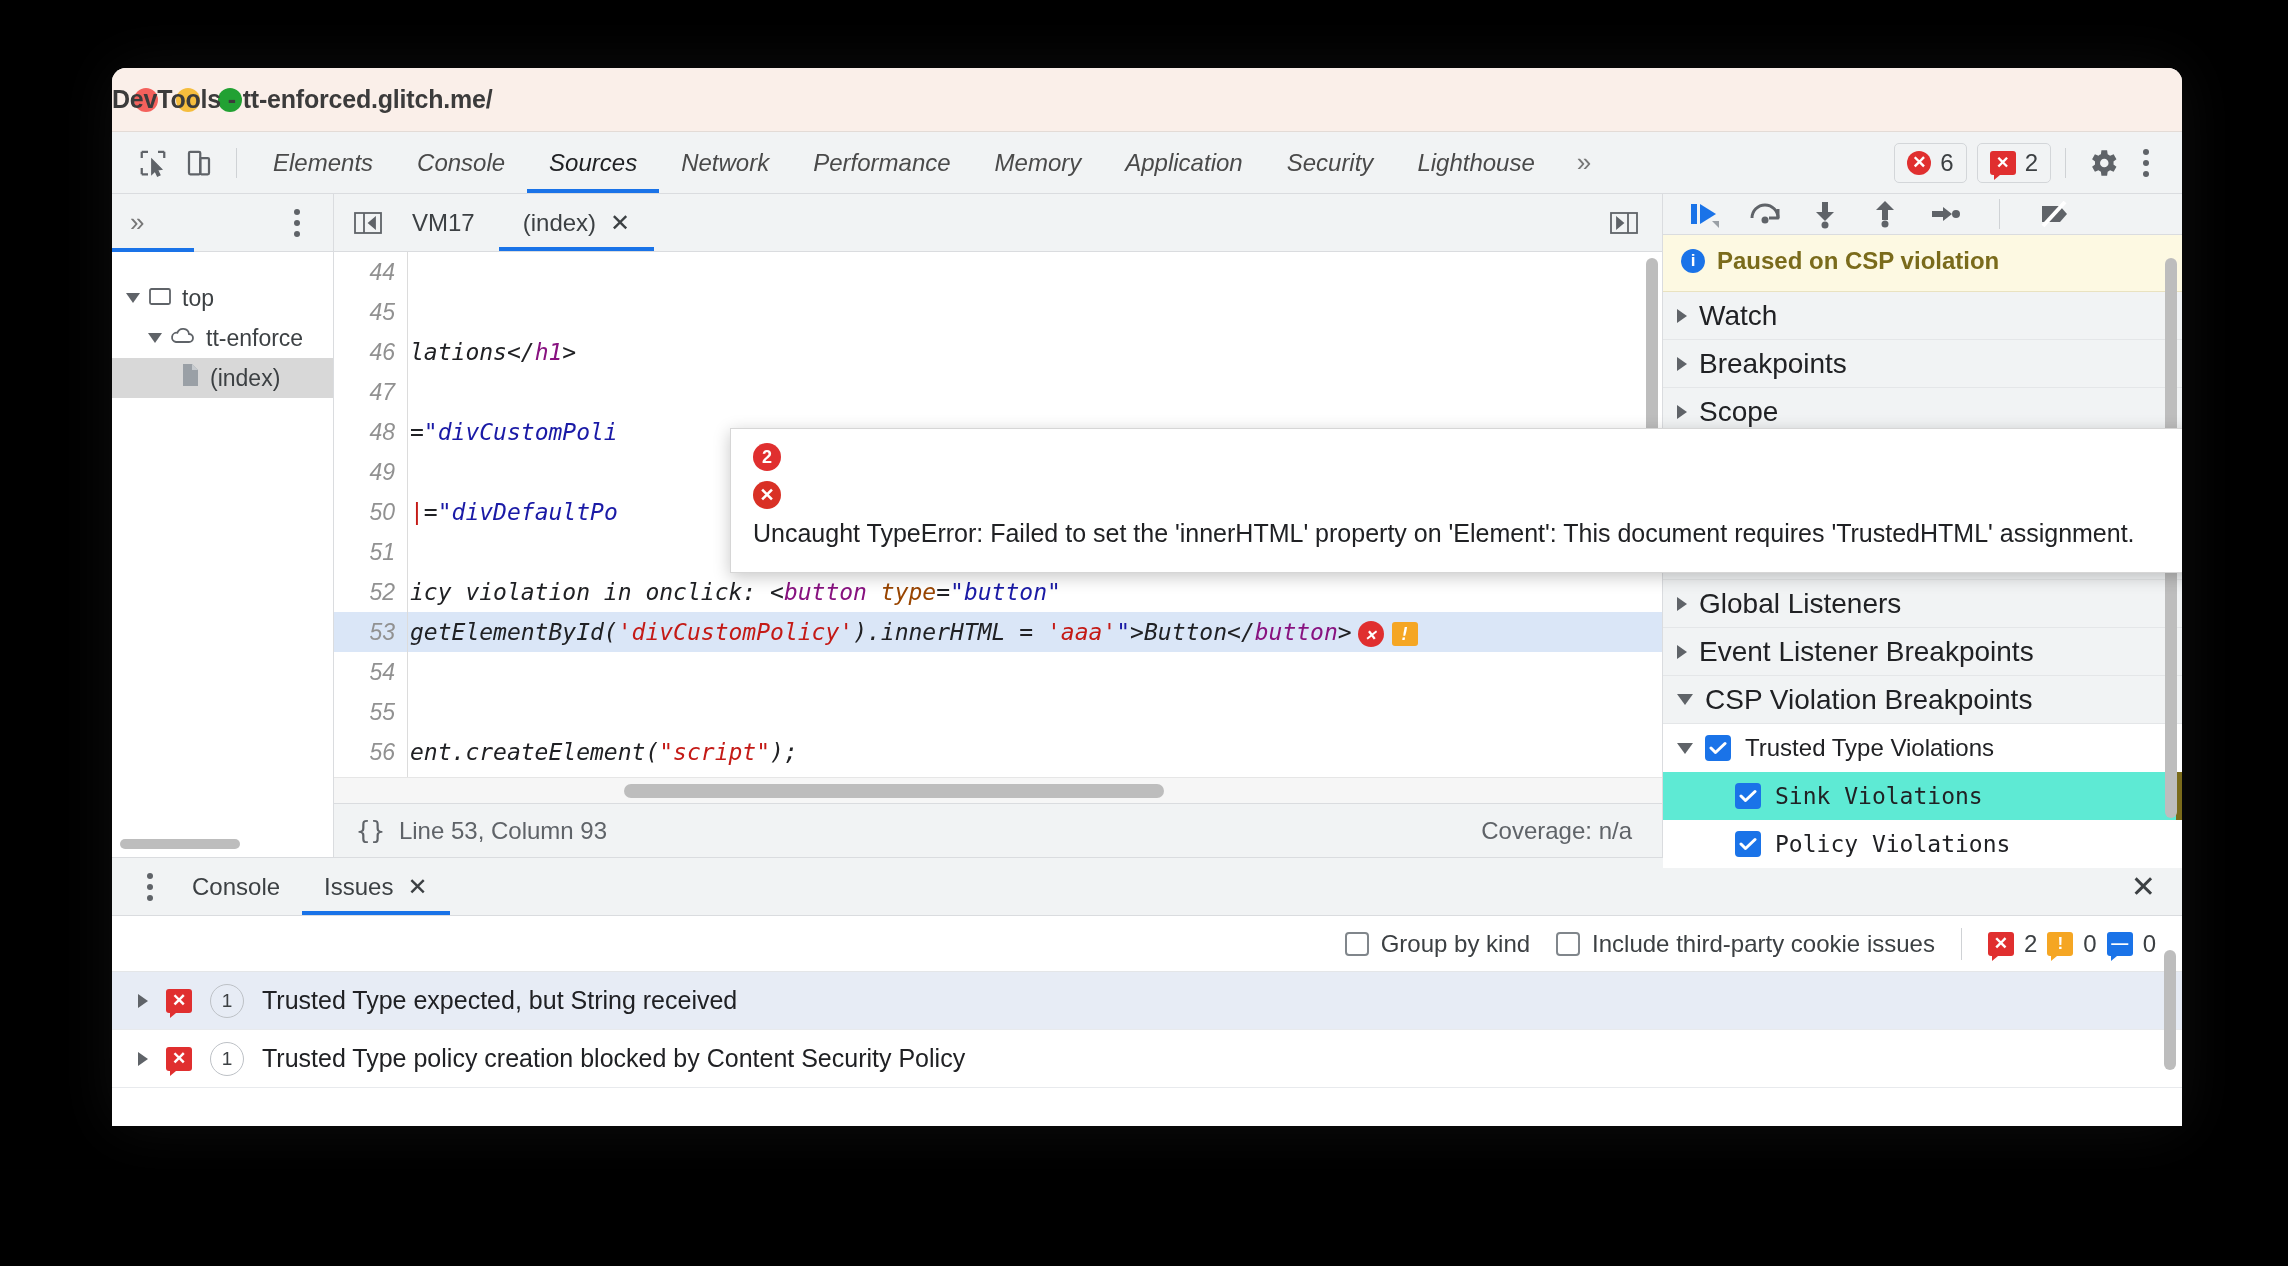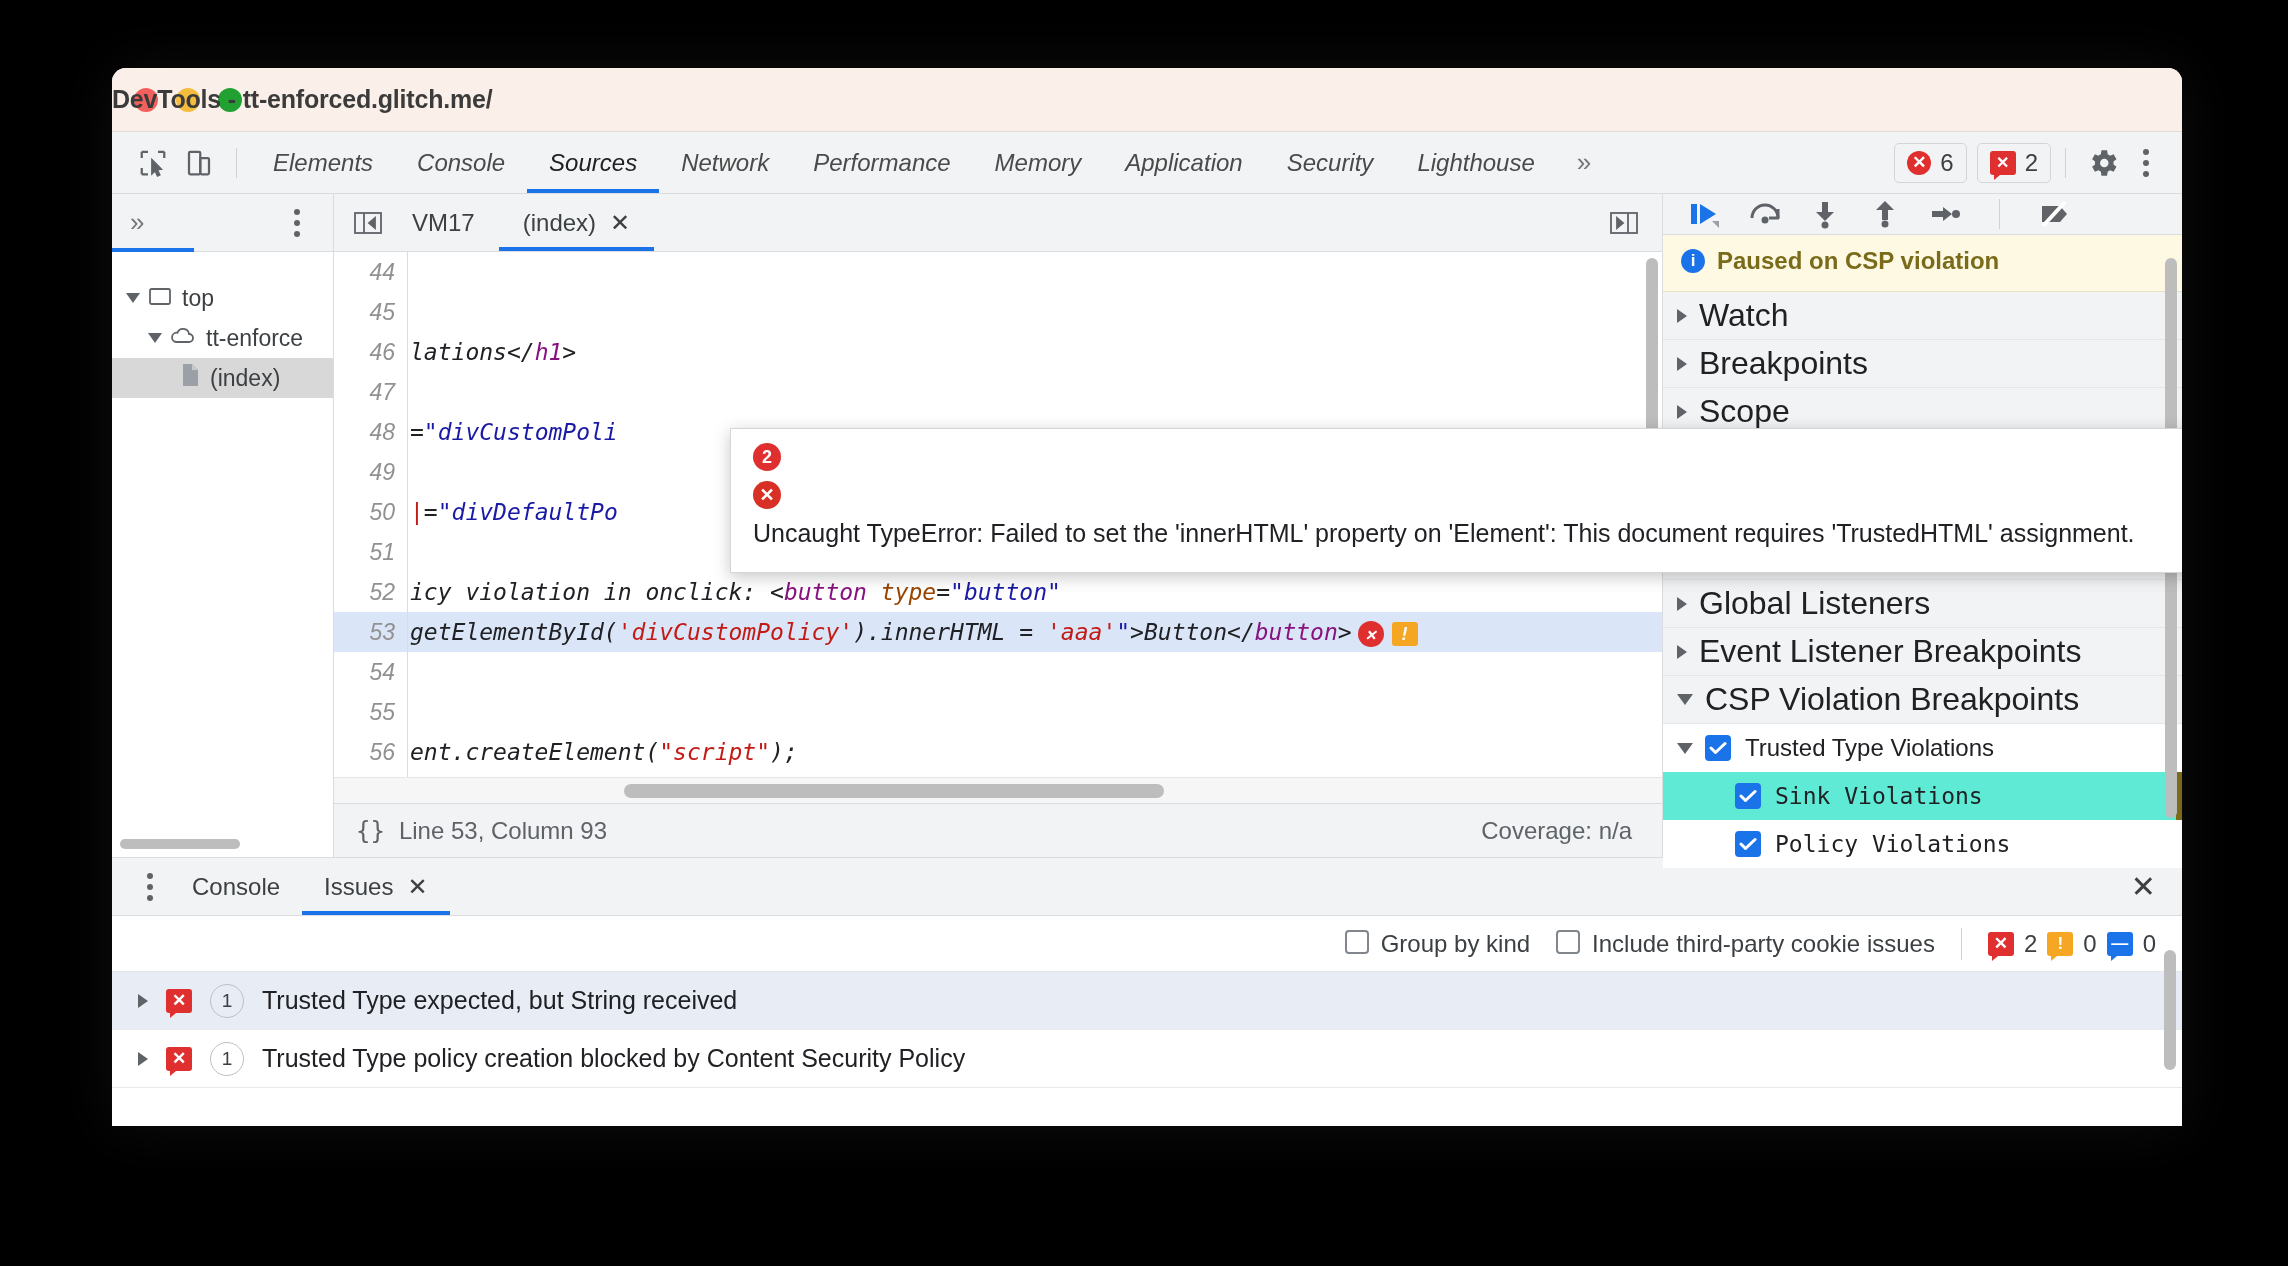--- a/index.html
+++ b/index.html
@@ -258,21 +258,21 @@
   }
   .paused-sub {
     margin-top: 6px; margin-left: 34px;
     font-family: "DejaVu Sans Mono", monospace;
     font-size: 23px; color: #7a6b1b;
   }
   .acc-row {
     height: 48px; display: flex; align-items: center;
     border-bottom: 1px solid #e4e6e8;
     background: #f1f3f4;
-    font-size: 32px; color: #202124;
+    font-size: 28px; color: #202124;
     padding-left: 14px;
   }
   .acc-tri {
     width: 0; height: 0; margin-right: 12px;
     border-left: 10px solid #5f6368;
     border-top: 7px solid transparent;
     border-bottom: 7px solid transparent;
   }
   .acc-tri.open {
     border-left: 8px solid transparent;
@@ -314,21 +314,21 @@
     content: ""; position: absolute; left: 0; right: 0; bottom: 0;
     height: 4px; background: #1a73e8;
   }
   .drawer-close { margin-left: auto; margin-right: 26px; font-size: 30px; color: #3c4043; }
   .issues-toolbar {
     height: 56px; display: flex; align-items: center; justify-content: flex-end;
     gap: 26px; padding-right: 26px;
     border-bottom: 1px solid #e4e6e8; background: #fff;
     font-size: 24px; color: #3c4043;
   }
-  .chk-label { display: flex; gap: 12px; }
+  .chk-label { display: flex; align-items: center; gap: 12px; }
   .chk-box {
     width: 24px; height: 24px; border: 2px solid #80868b; border-radius: 4px; background: #fff;
   }
   .tool-vsep { width: 1px; height: 32px; background: #cfd2d5; }
   .counts { display: flex; align-items: center; gap: 10px; font-size: 24px; color: #3c4043; }
   .badge-b {
     width: 26px; height: 24px; border-radius: 3px; color: #fff;
     font-size: 17px; font-weight: bold;
     display: flex; align-items: center; justify-content: center; position: relative;
   }

